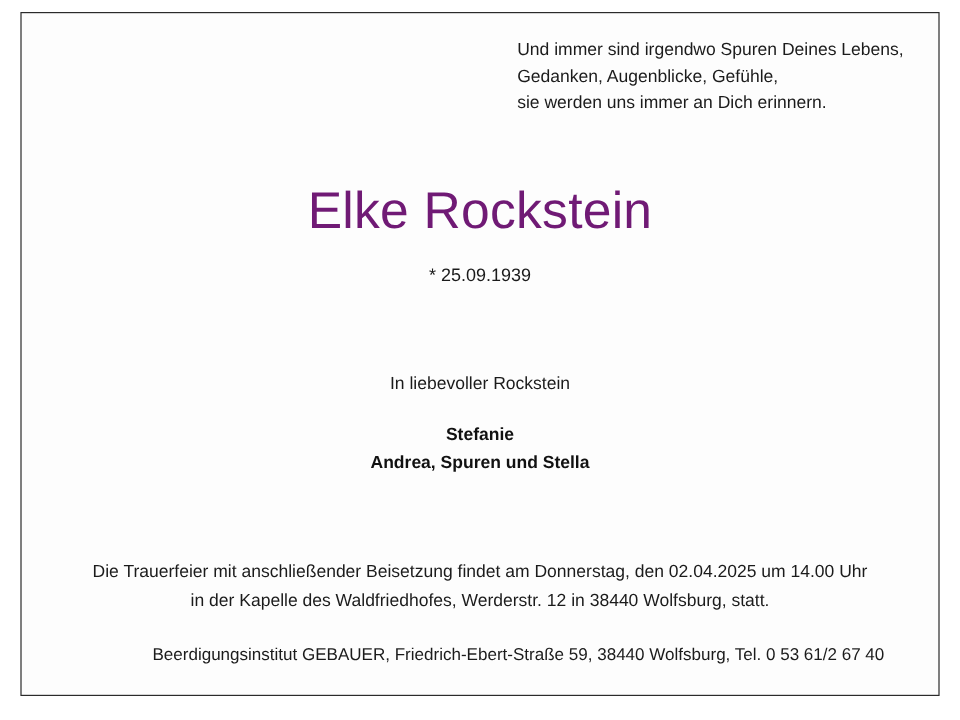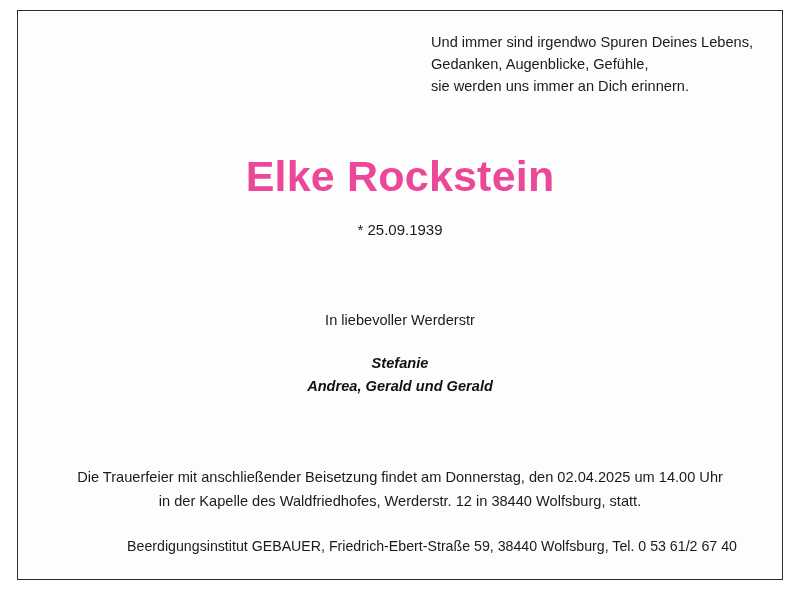--- a/index.html
+++ b/index.html
@@ -51,23 +51,23 @@
     white-space: pre-line;
     margin-left: 32px;
   }
   .name {
     position: absolute;
     left: 0;
     top: 142px;
     width: 766px;
     text-align: center;
     font-size: 43px;
-    font-weight: bold;
+    font-weight: normal;
     letter-spacing: 0.2px;
-    color: #ec4899;
+    color: #701a75;
   }
   .dates {
     position: absolute;
     left: 0;
     top: 211px;
     width: 766px;
     display: flex;
     justify-content: center;
     font-size: 15px;
     color: #1b1b1b;
@@ -92,21 +92,20 @@
   .mourners {
     position: absolute;
     left: 0;
     top: 342px;
     width: 766px;
     text-align: center;
     font-size: 14.6px;
     font-weight: bold;
     line-height: 23px;
     color: #111111;
-    font-style: italic;
   }
   .ceremony {
     position: absolute;
     left: 0;
     top: 455px;
     width: 766px;
     text-align: center;
     font-size: 14.6px;
     line-height: 24px;
     color: #1b1b1b;
@@ -135,25 +134,25 @@
     <div class="verse">Und immer sind irgendwo Spuren Deines Lebens,
 Gedanken, Augenblicke, Gefühle,
 sie werden uns immer an Dich erinnern.</div>
 
     <div class="name">Elke Rockstein</div>
 
     <div class="dates">
       <div class="birth">* 25.09.1939</div>
     </div>
 
-    <div class="memory">In liebevoller Werderstr</div>
+    <div class="memory">In liebevoller Rockstein</div>
 
     <div class="mourners">
       <div>Stefanie</div>
-      <div>Andrea, Gerald und Gerald</div>
+      <div>Andrea, Spuren und Stella</div>
     </div>
 
     <div class="ceremony">Die Trauerfeier mit anschließender Beisetzung findet am Donnerstag, den 02.04.2025 um 14.00 Uhr
 in der Kapelle des Waldfriedhofes, Werderstr. 12 in 38440 Wolfsburg, statt.</div>
 
     <div class="institute">Beerdigungsinstitut GEBAUER, Friedrich-Ebert-Straße 59, 38440 Wolfsburg, Tel. 0 53 61/2 67 40</div>
 
   </div>
 </div>
 

